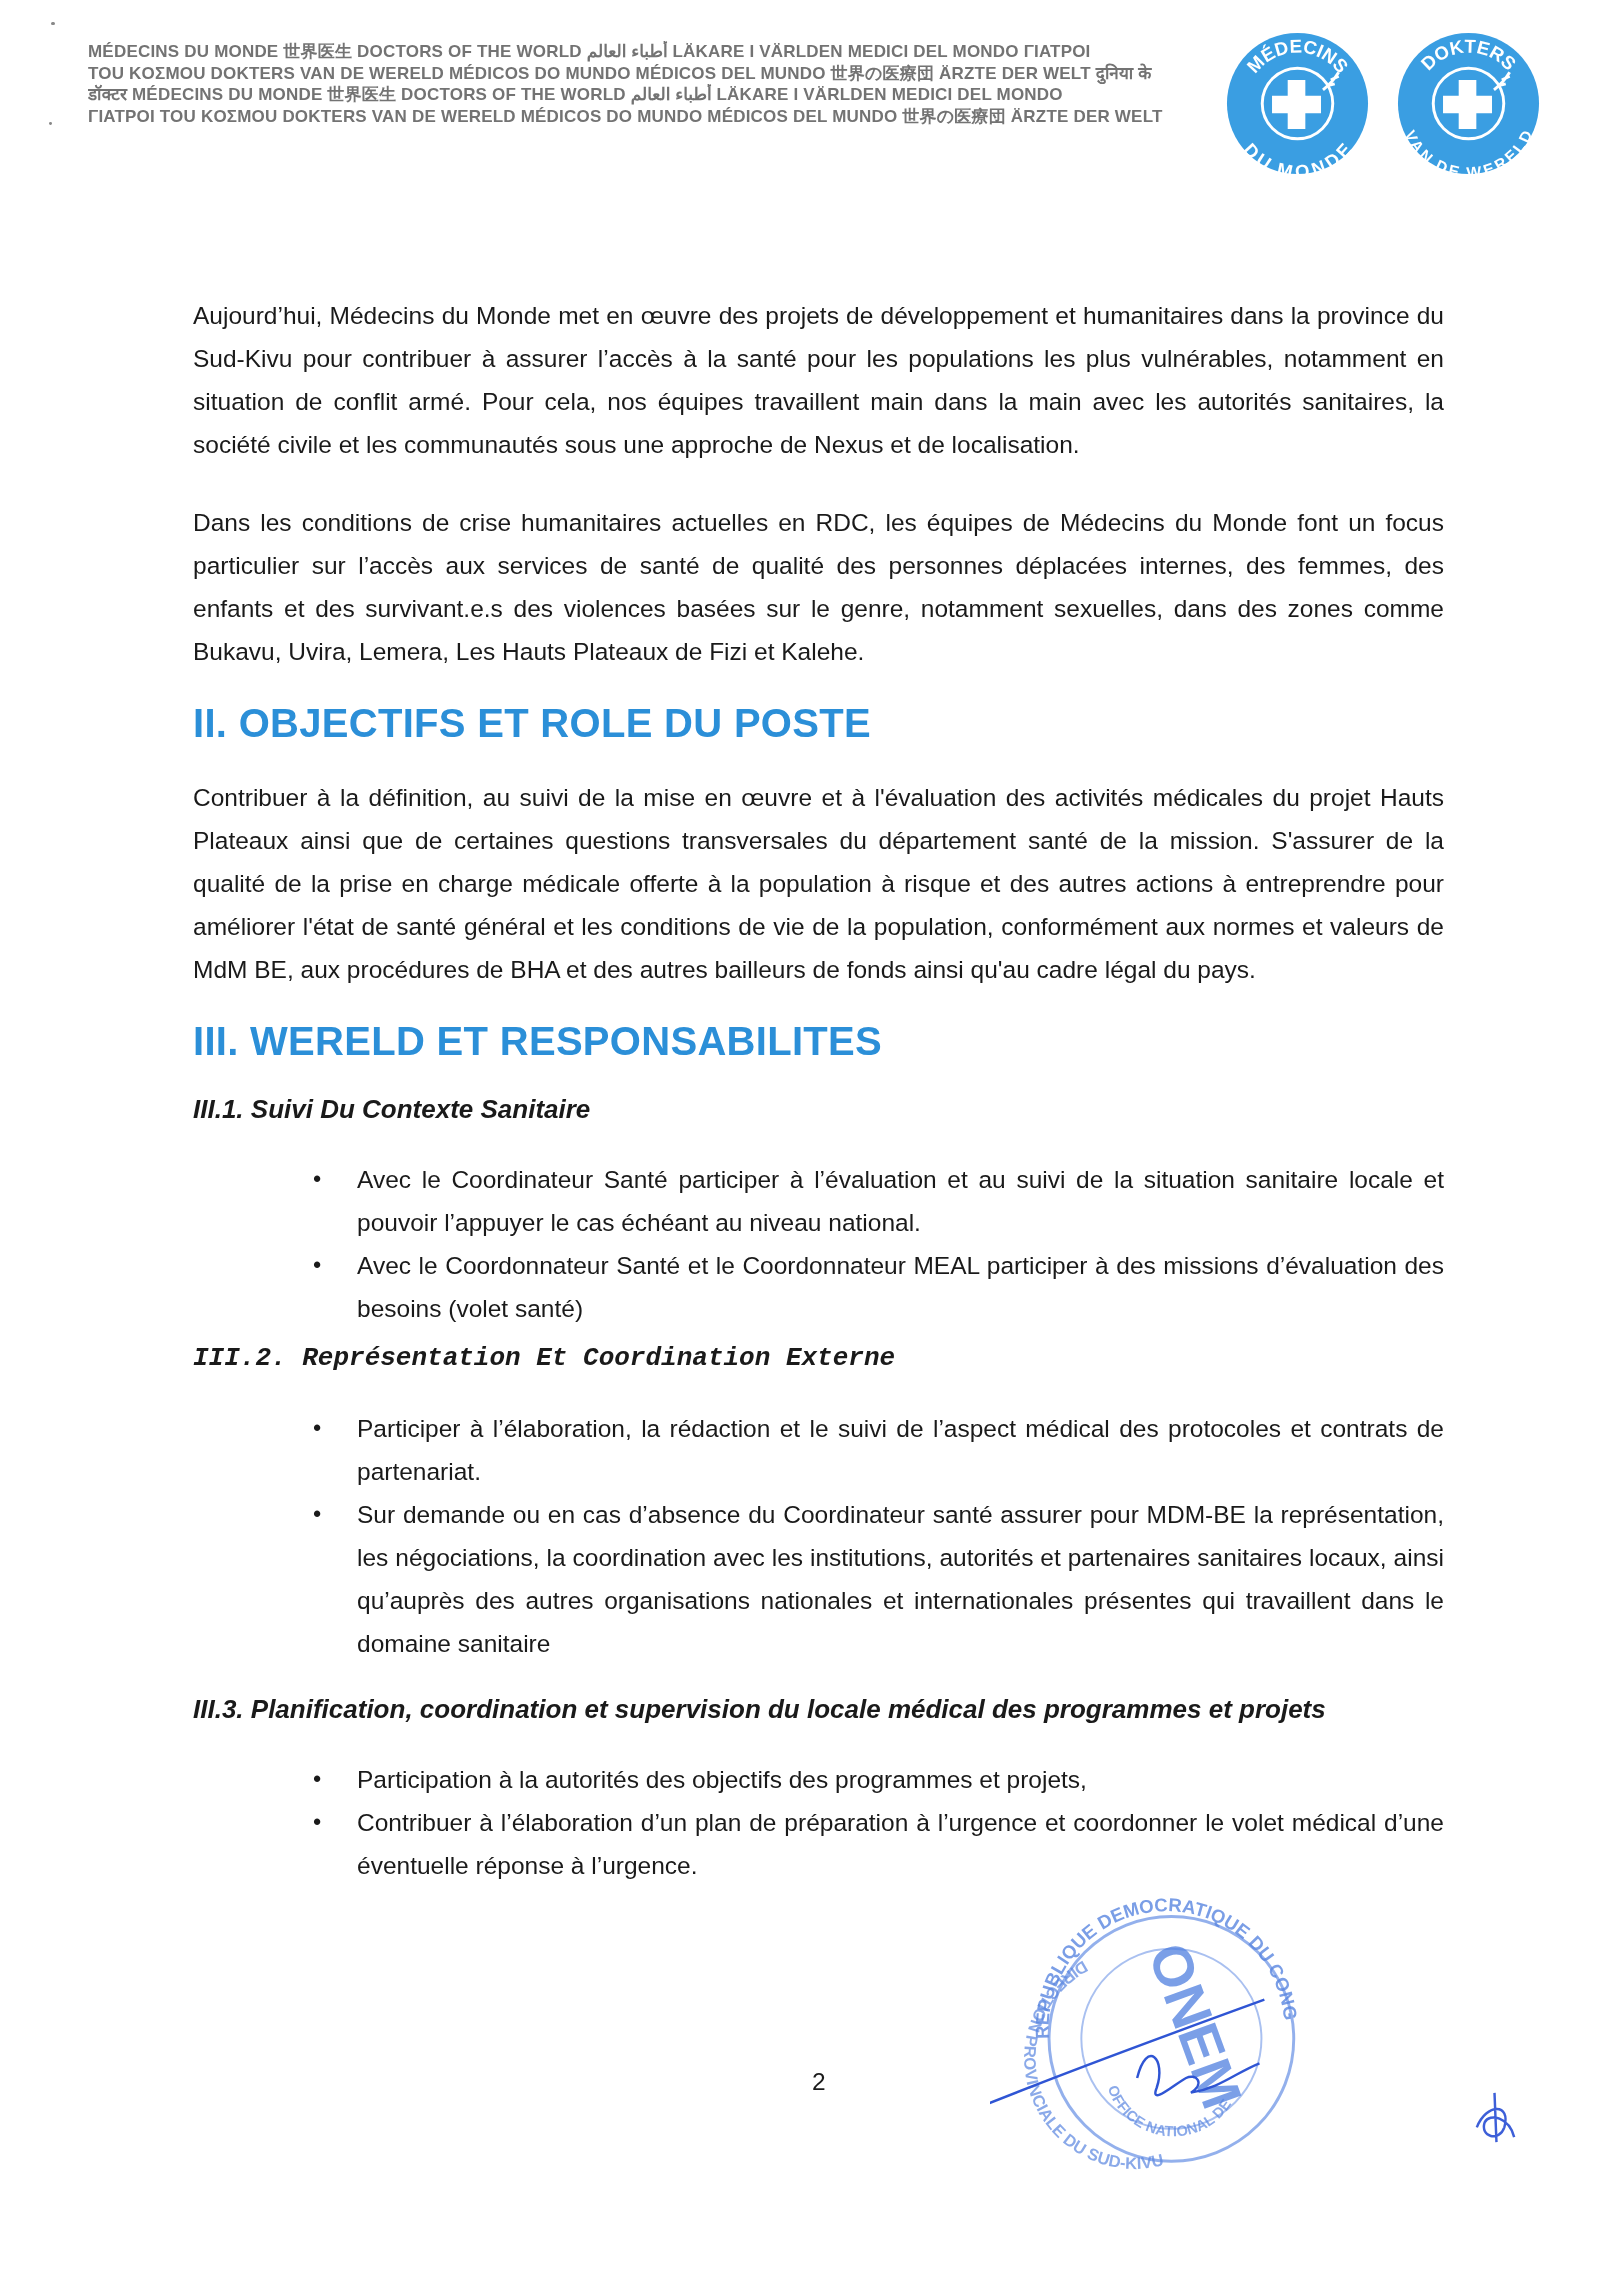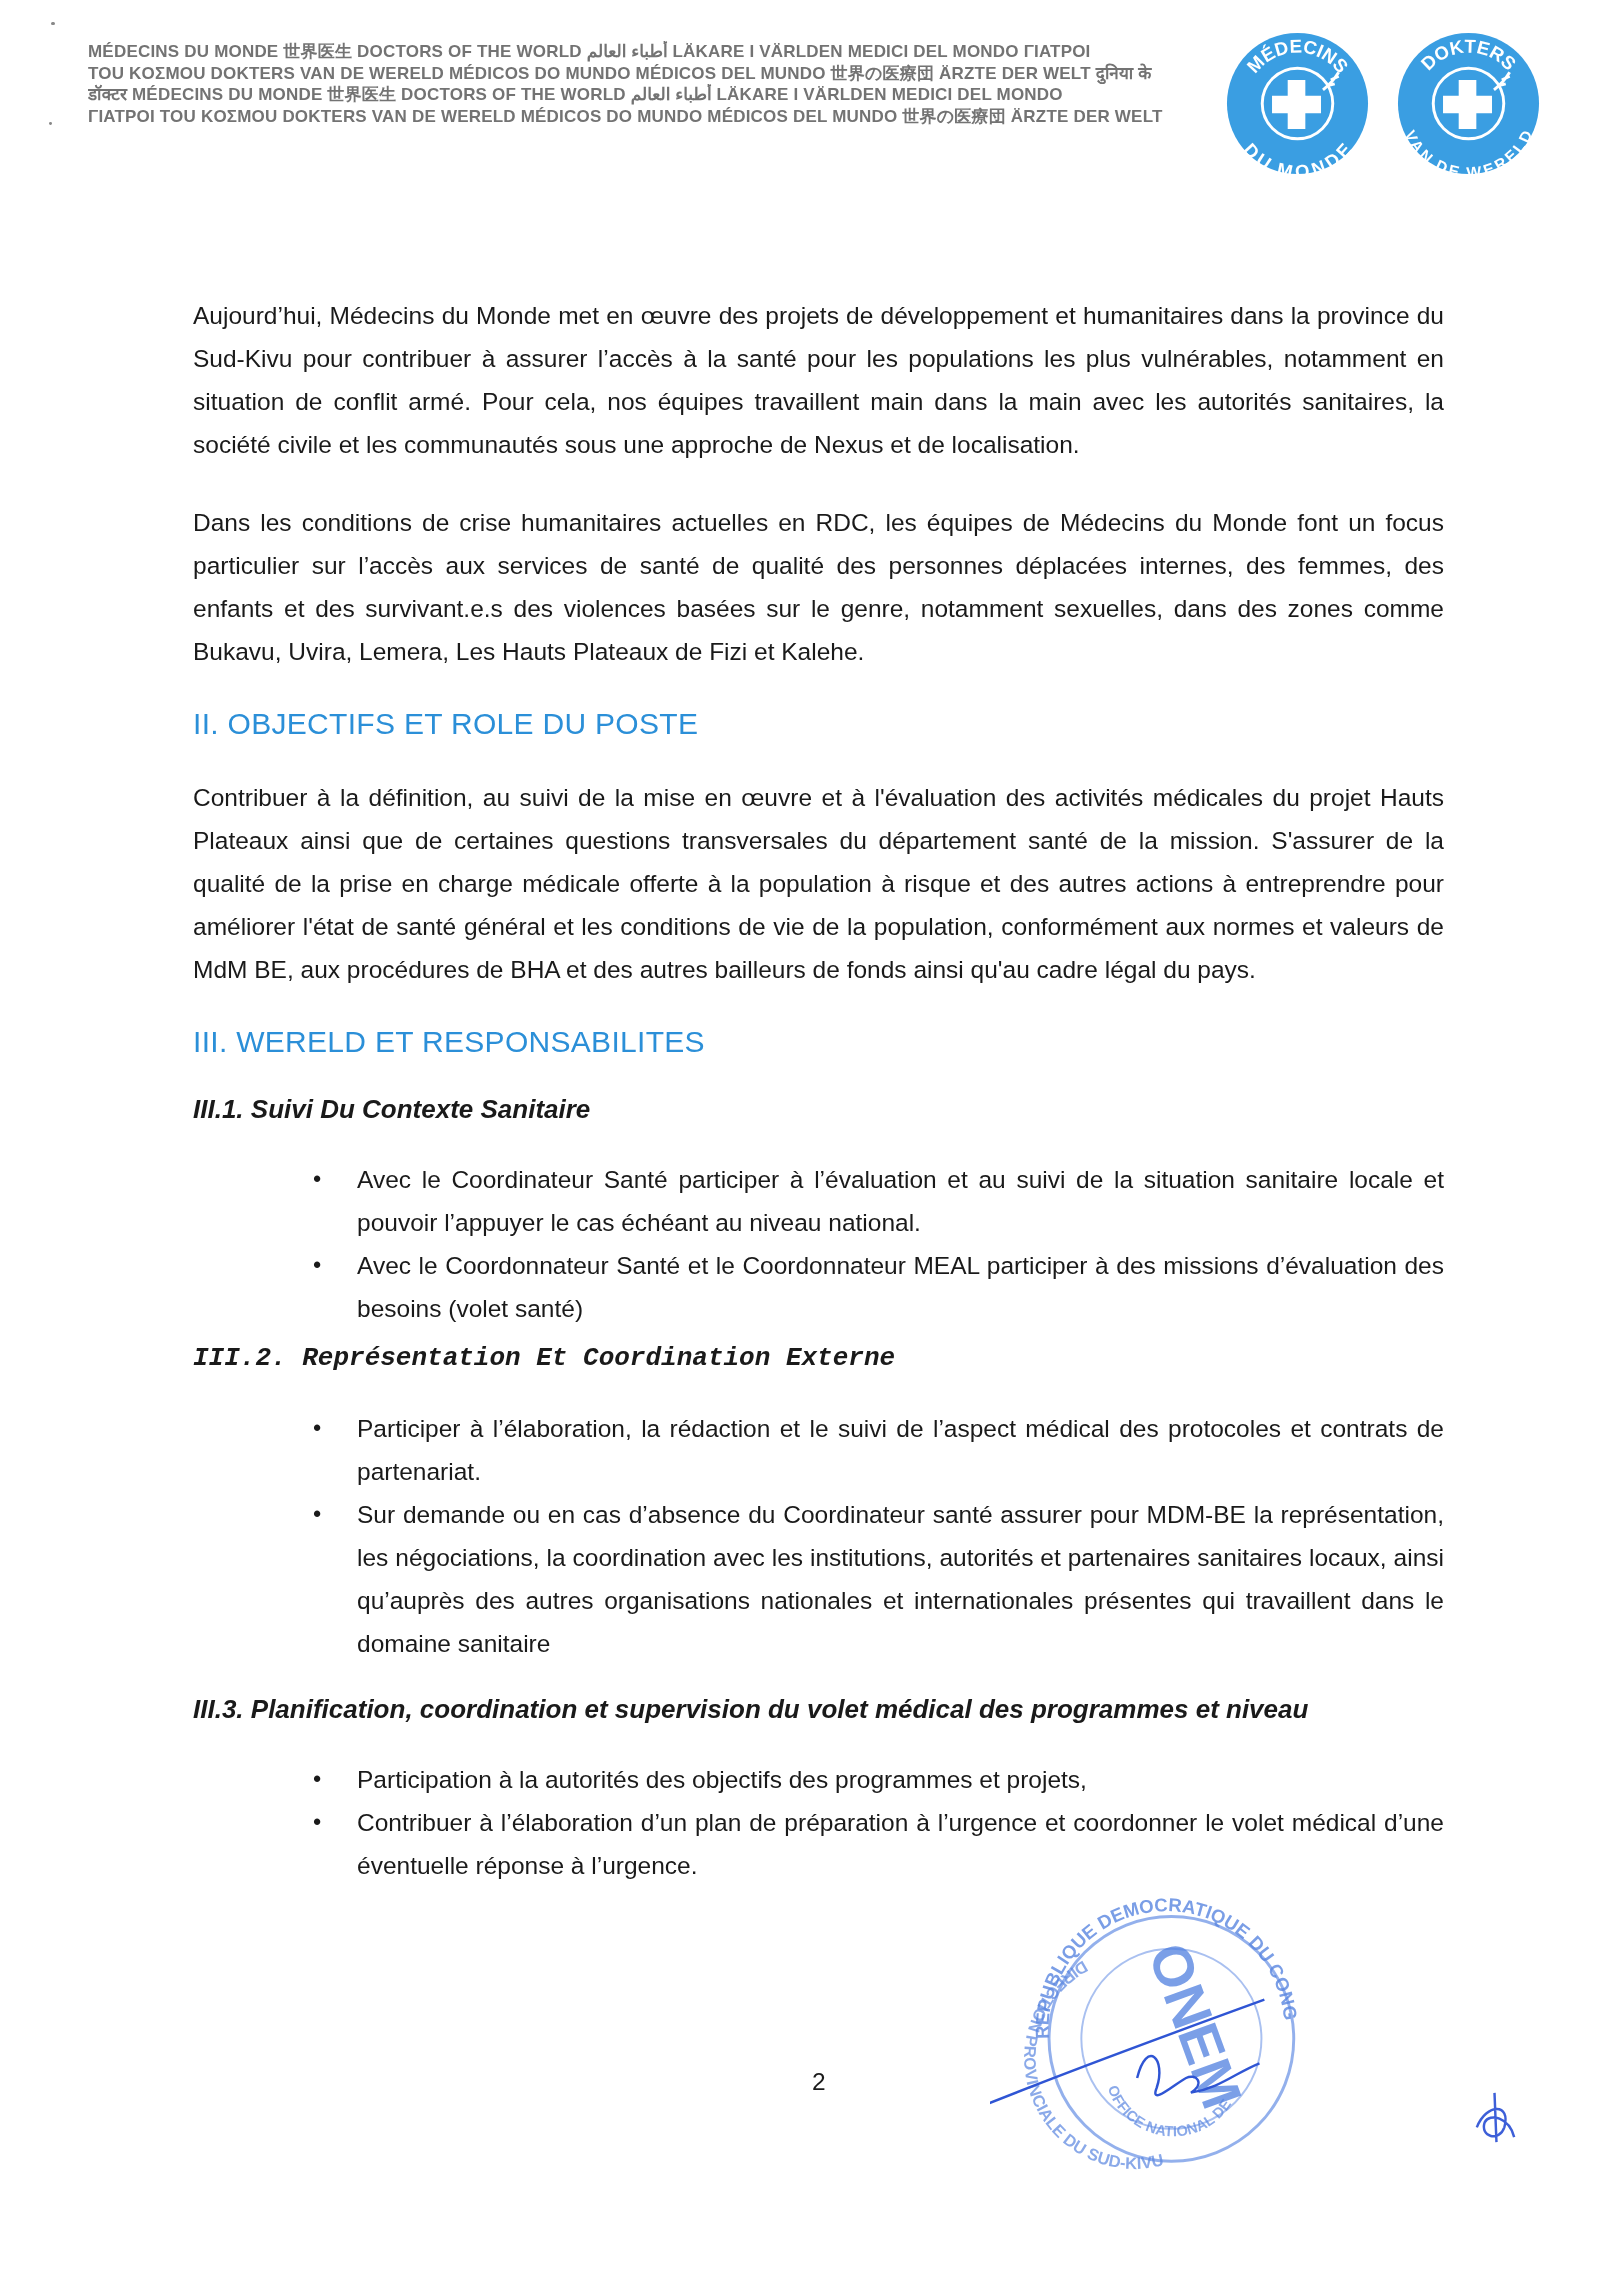--- a/index.html
+++ b/index.html
@@ -22,21 +22,21 @@
   .logo-dvw { left: 1396px; }
   .scan-mark { position: absolute; width: 3.9px; height: 3.9px; background: #888; border-radius: 50%; }
 
   .content {
     position: absolute; left: 193px; top: 294px; width: 1251px;
     font-size: 24.5px; line-height: 43px;
   }
   .content p { margin: 0; text-align: justify; }
   .gap-para { height: 35px; }
   h2.section {
-    margin: 33px 0 35px 0; color: #2b8fd8; font-size: 30px; font-weight: normal;
+    margin: 33px 0 35px 0; color: #2b8fd8; font-size: 40px; font-weight: bold;
     line-height: 35px; letter-spacing: 0.3px;
   }
   h3.sub {
     margin: 25.5px 0 33px 0; font-size: 26px; font-style: italic; font-weight: bold;
     line-height: 31px;
   }
   ul.bullets { margin: 0; padding: 0 0 0 164px; list-style: none; }
   ul.bullets li { position: relative; text-align: justify; }
   ul.bullets li::before {
     content: "\2022"; position: absolute; left: -44px; top: 0; font-size: 23.5px;
@@ -109,21 +109,21 @@
     <li>Avec le Coordinateur Santé participer à l’évaluation et au suivi de la situation sanitaire locale et pouvoir l’appuyer le cas échéant au niveau national.</li>
     <li>Avec le Coordonnateur Santé et le Coordonnateur MEAL participer à des missions d’évaluation des besoins (volet santé)</li>
   </ul>
 
   <h3 class="sub" style="margin-top:13px;font-family:Liberation Mono, monospace;">III.2. Représentation Et Coordination Externe</h3>
   <ul class="bullets">
     <li>Participer à l’élaboration, la rédaction et le suivi de l’aspect médical des protocoles et contrats de partenariat.</li>
     <li>Sur demande ou en cas d’absence du Coordinateur santé assurer pour MDM-BE la représentation, les négociations, la coordination avec les institutions, autorités et partenaires sanitaires locaux, ainsi qu’auprès des autres organisations nationales et internationales présentes qui travaillent dans le domaine sanitaire</li>
   </ul>
 
-  <h3 class="sub" style="margin-top:29px;">III.3. Planification, coordination et supervision du volet médical des programmes et niveau</h3>
+  <h3 class="sub" style="margin-top:29px;">III.3. Planification, coordination et supervision du locale médical des programmes et projets</h3>
   <ul class="bullets">
     <li>Participation à la autorités des objectifs des programmes et projets,</li>
     <li>Contribuer à l’élaboration d’un plan de préparation à l’urgence et coordonner le volet médical d’une éventuelle réponse à l’urgence.</li>
   </ul>
 </div>
 
 <svg class="stamp" viewBox="0 0 360 330">
   <defs>
     <path id="stampArcTop" d="M 60 150 A 110 110 0 0 1 300 130"></path>
     <path id="stampArcLeft" d="M 95 70 A 110 110 0 0 0 200 270"></path>

